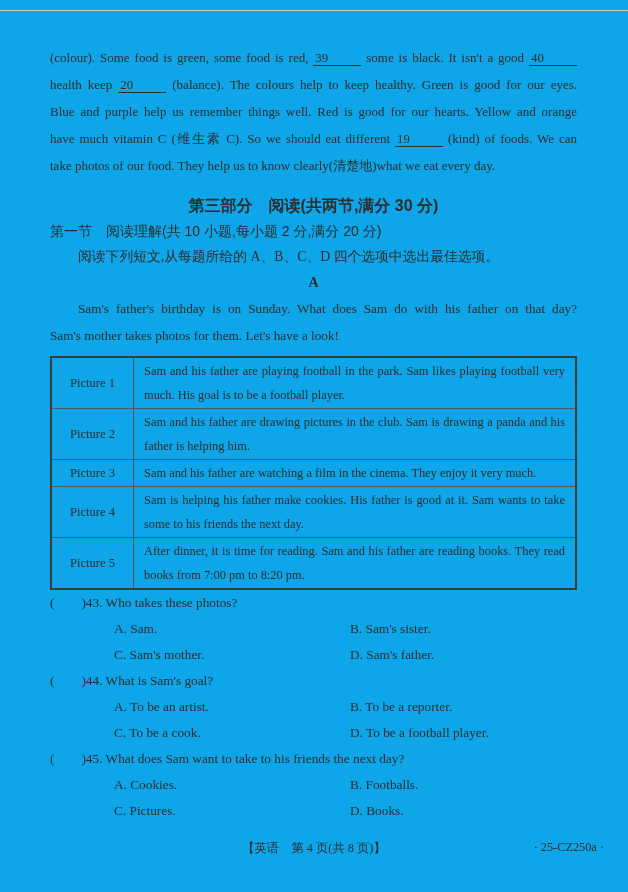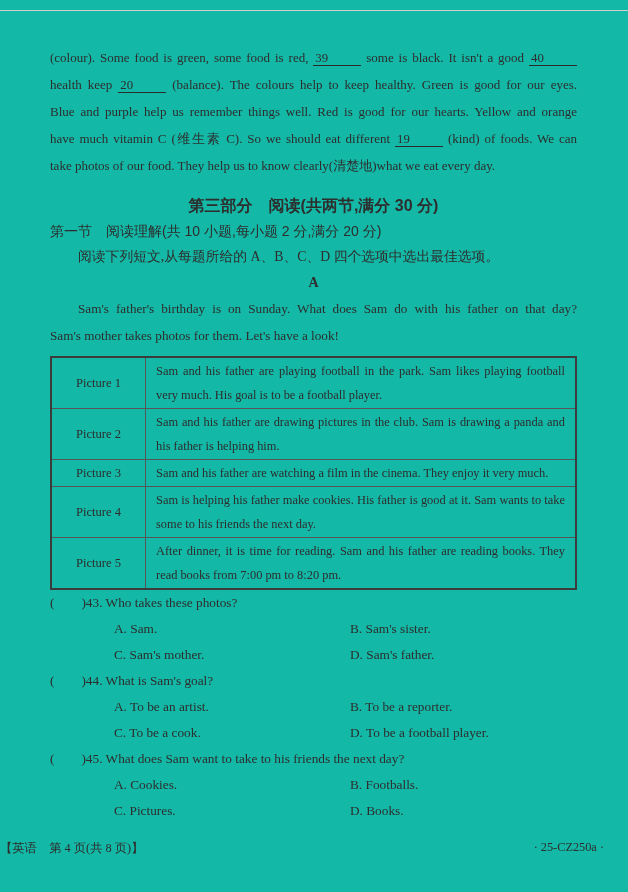--- a/index.html
+++ b/index.html
@@ -1,18 +1,18 @@
 <!DOCTYPE html>
 <html><head>
 <meta charset="utf-8">
 <style>
   html, body { margin:0; padding:0; background:#ffffff; }
   .page {
     position:relative; width:628px; height:892px;
-    background:#14b8a6; overflow:hidden;
+    background:#0ea5e9; overflow:hidden;
     font-family:"Liberation Serif", serif; color:#2d2d2d;
   }
   .top-rule { position:absolute; top:10px; left:0; right:0; border-top:1px solid #cfcfcb; }
   .content { position:absolute; left:50px; right:51px; top:44px; }
 
   
   .cloze-line { height:27px; line-height:27px; font-size:13px; overflow:hidden; white-space:nowrap; }
   .jline { text-align:justify; text-align-last:justify; white-space:normal; }
   .blank {
     display:inline-block; min-width:44px; padding:0 2px;
@@ -32,33 +32,33 @@
   .instruction { font-size:13.8px; height:26px; line-height:26px; text-indent:28px; }
   .passage-label { text-align:center; font-weight:bold; font-size:14px; height:26px; line-height:26px; }
 
   
   .passage-line { height:26.5px; line-height:26.5px; font-size:13.2px; overflow:hidden; }
   .indent { text-indent:28px; }
 
   
   .picture-table { width:100%; border-collapse:collapse; margin-top:7px; border:2px solid #3c3c3c; }
   .picture-table td { border:1px solid #565656; }
-  .picture-table td.label { width:57px; text-align:center; font-size:12.6px; padding:1px 18px; }
+  .picture-table td.label { width:57px; text-align:center; font-size:12.6px; padding:1px 12px; }
   .picture-table td.desc { font-size:12.4px; line-height:24px; padding:1px 10px; text-align:justify; }
 
   
   .questions { }
   .q-line { height:26px; line-height:26px; font-size:13.3px; }
   .paren-gap { display:inline-block; width:27px; }
   .options { margin-left:64px; display:grid; grid-template-columns:236px auto; }
   .option { height:26px; line-height:26px; font-size:13.3px; }
 
   
   .footer { position:absolute; left:0; right:0; top:840px; height:20px; font-size:12.3px; }
-  .footer-center { position:absolute; left:0; right:0; text-align:left; }
+  .footer-center { position:absolute; left:0; right:0; text-align:center; }
   .footer-right { position:absolute; right:24px; }
 </style>
 </head>
 <body>
 
 <div class="page">
   <div class="top-rule"></div>
 
   <div class="content">
     <div id="cloze">

